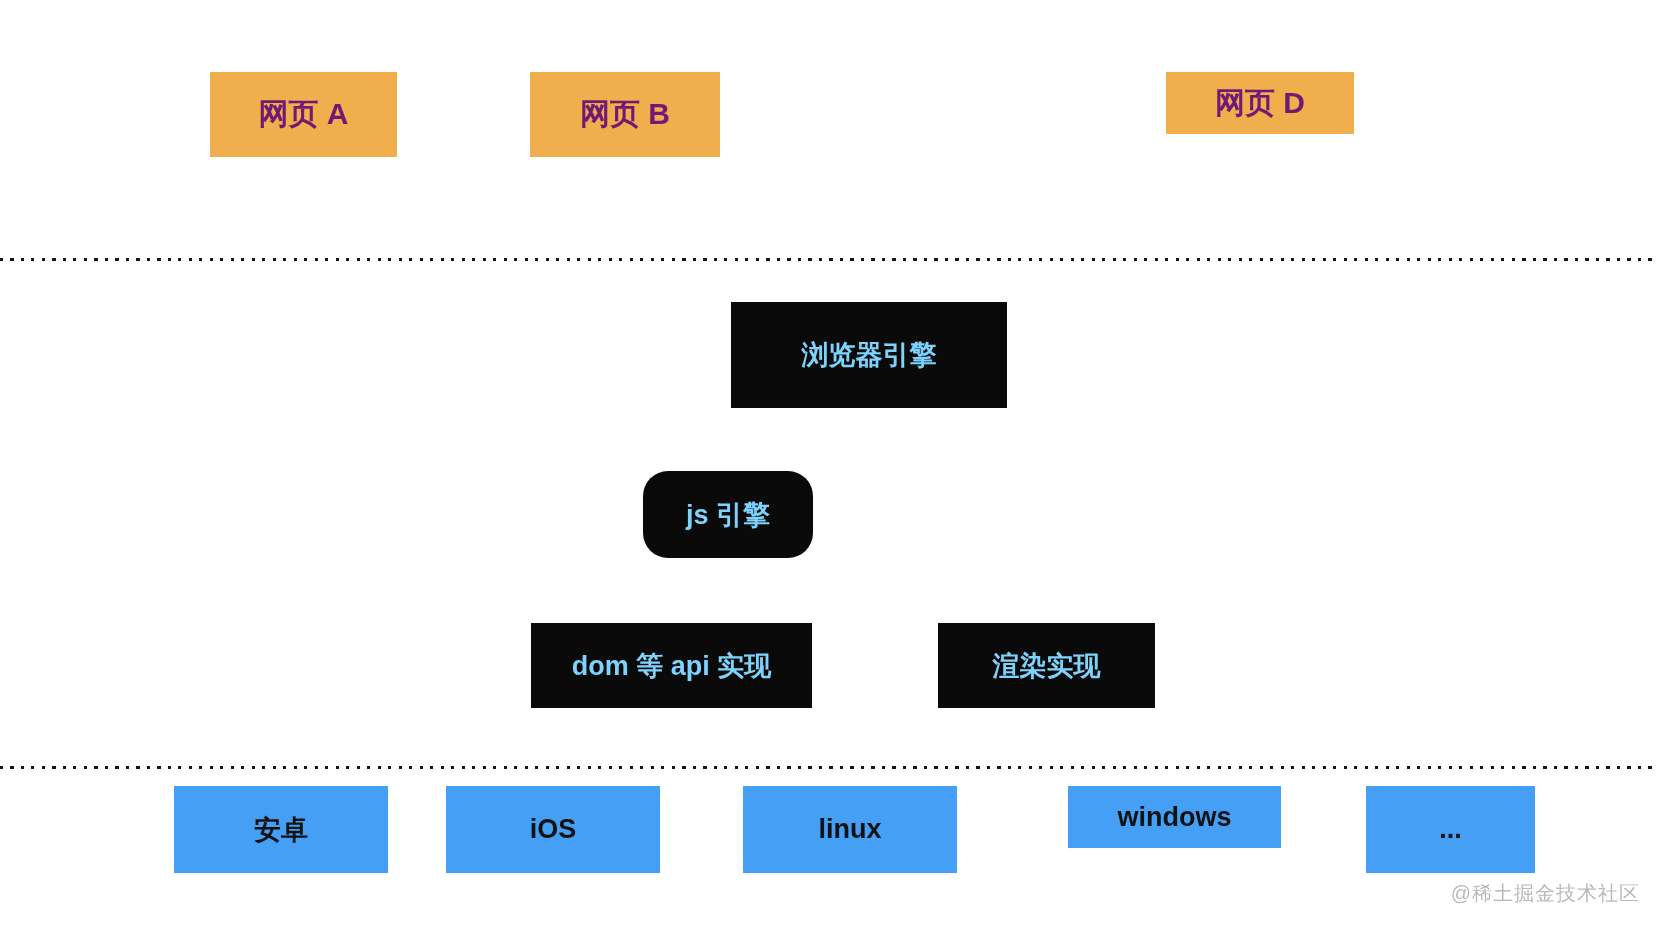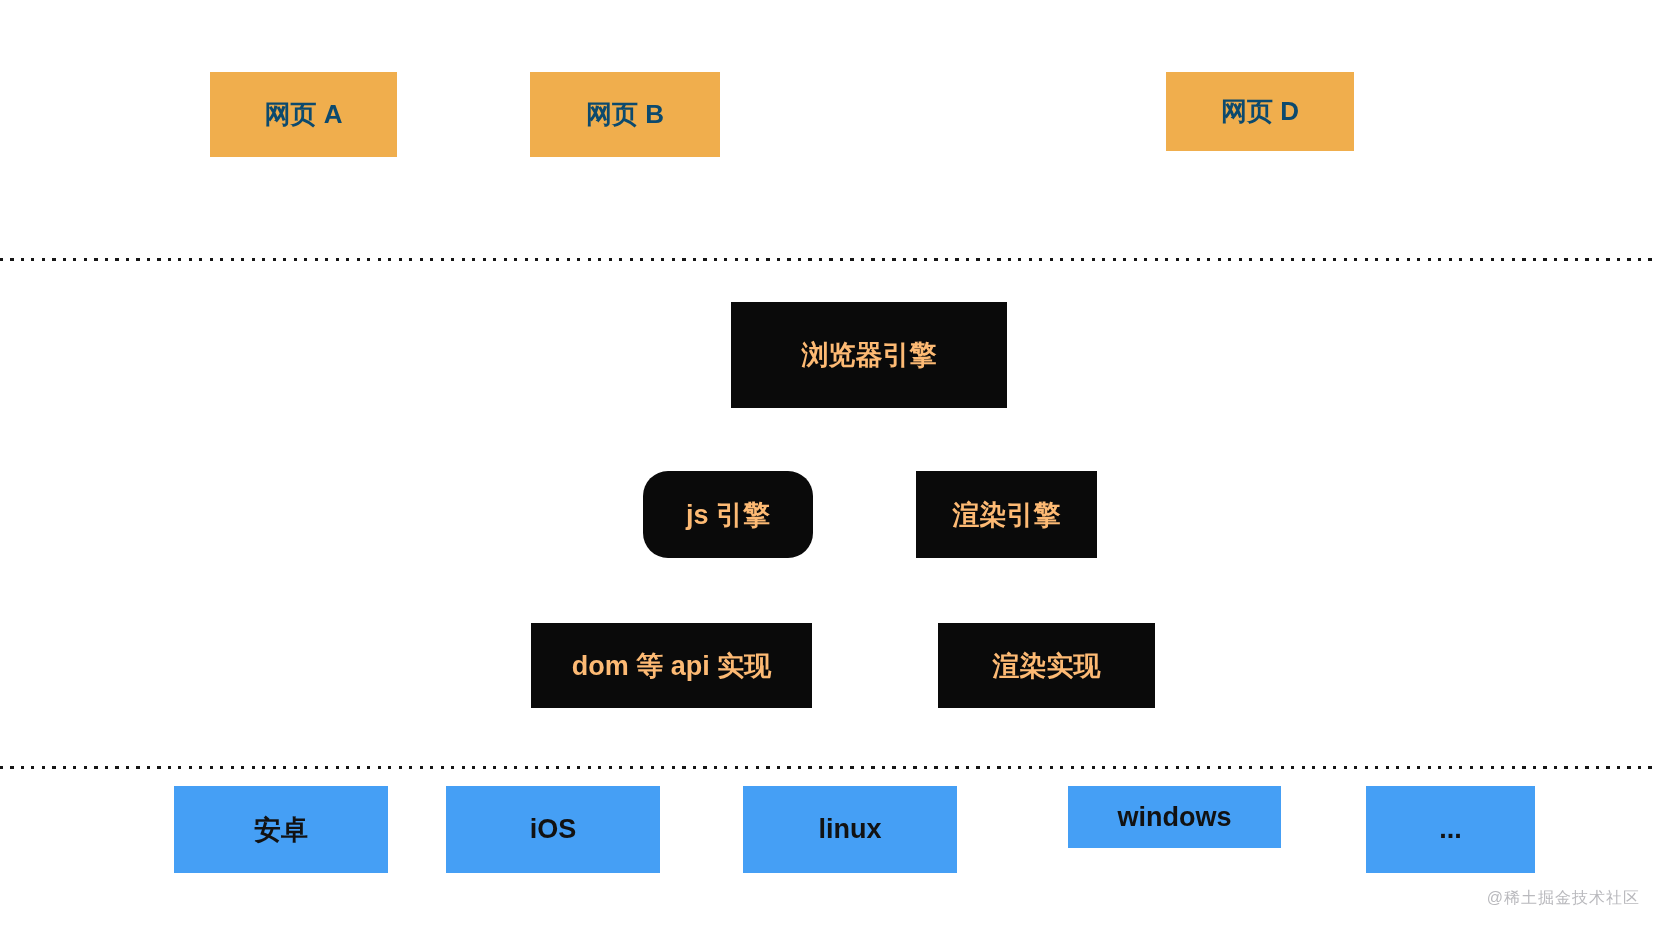--- a/index.html
+++ b/index.html
@@ -19,26 +19,26 @@
     position: absolute;
     display: flex;
     align-items: center;
     justify-content: center;
     font-weight: bold;
     white-space: nowrap;
     box-sizing: border-box;
   }
   .web-page {
     background: var(--web-fill, #F0AE4D);
-    color: #0c4a6e;
-    font-size: 26px;
+    color: #701a75;
+    font-size: 30px;
   }
   .engine {
     background: var(--engine-fill, #0a0a0a);
-    color: #fdba74;
+    color: #7dd3fc;
     font-size: 27px;
   }
   .platform {
     background: var(--platform-fill, #459FF5);
     color: #121212;
     font-size: 27px;
   }
   .dotted-separator {
     position: absolute;
     left: 0;
@@ -47,32 +47,31 @@
     background-image: repeating-linear-gradient(
       to right,
       #161616 0px, #161616 3px,
       transparent 3px, transparent 10.5px
     );
   }
   .watermark {
     position: absolute;
     right: 16px;
     top: 880px;
-    font-size: 16px;
+    font-size: 20px;
     font-weight: normal;
     color: var(--watermark-color, #b9b9bd);
     letter-spacing: 1px;
-    margin-top: 8px;
   }
 
   
   .pos-web-a { left: 210px;  top: 72px; width: 187px; height: 85px; }
   .pos-web-b { left: 530px;  top: 72px; width: 190px; height: 85px; }
   .pos-web-c { left: 836px;  top: 72px; width: 188px; height: 85px; }
-  .pos-web-d { left: 1166px; top: 72px; width: 188px; height: 79px; }
+  .pos-web-d { left: 1166px; top: 72px; width: 188px; height: 62px; }
 
   .pos-sep-top { top: 258px; }
 
   
   .pos-browser-engine { left: 731px; top: 302px; width: 276px; height: 106px; }
   .pos-js-engine      { left: 643px; top: 471px; width: 170px; height: 87px; border-radius: 25px;  }
   .pos-render-engine  { left: 916px; top: 471px; width: 181px; height: 87px;  }
   .pos-dom-api-impl   { left: 531px; top: 623px; width: 281px; height: 85px;  }
   .pos-render-impl    { left: 938px; top: 623px; width: 217px; height: 85px;  }
 
@@ -91,21 +90,20 @@
 <div class="canvas">
 
   <div class="node web-page pos-web-a">网页 A</div>
   <div class="node web-page pos-web-b">网页 B</div>
   <div class="node web-page pos-web-d">网页 D</div>
 
   <div class="dotted-separator pos-sep-top"></div>
 
   <div class="node engine pos-browser-engine">浏览器引擎</div>
   <div class="node engine pos-js-engine">js 引擎</div>
-  <div class="node engine pos-render-engine">渲染引擎</div>
   <div class="node engine pos-dom-api-impl">dom 等 api 实现</div>
   <div class="node engine pos-render-impl">渲染实现</div>
 
   <div class="dotted-separator pos-sep-bottom"></div>
 
   <div class="node platform pos-android">安卓</div>
   <div class="node platform pos-ios">iOS</div>
   <div class="node platform pos-linux">linux</div>
   <div class="node platform pos-windows">windows</div>
   <div class="node platform pos-ellipsis">...</div>

